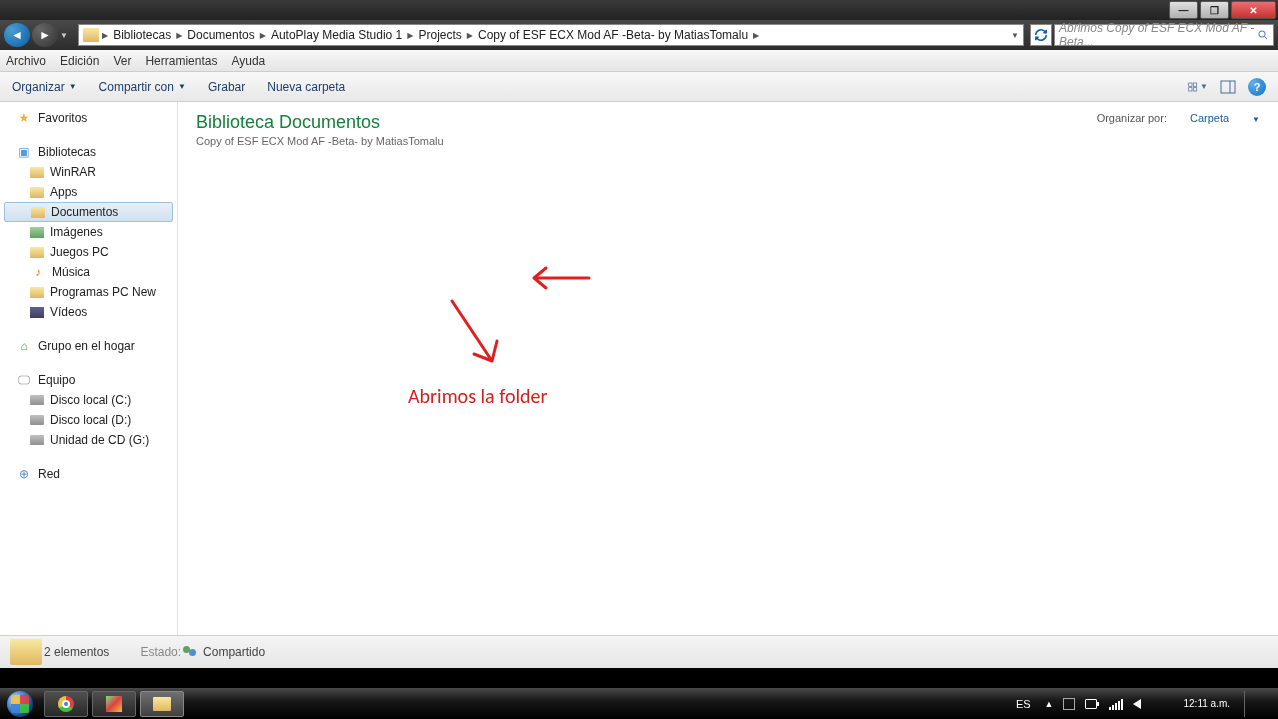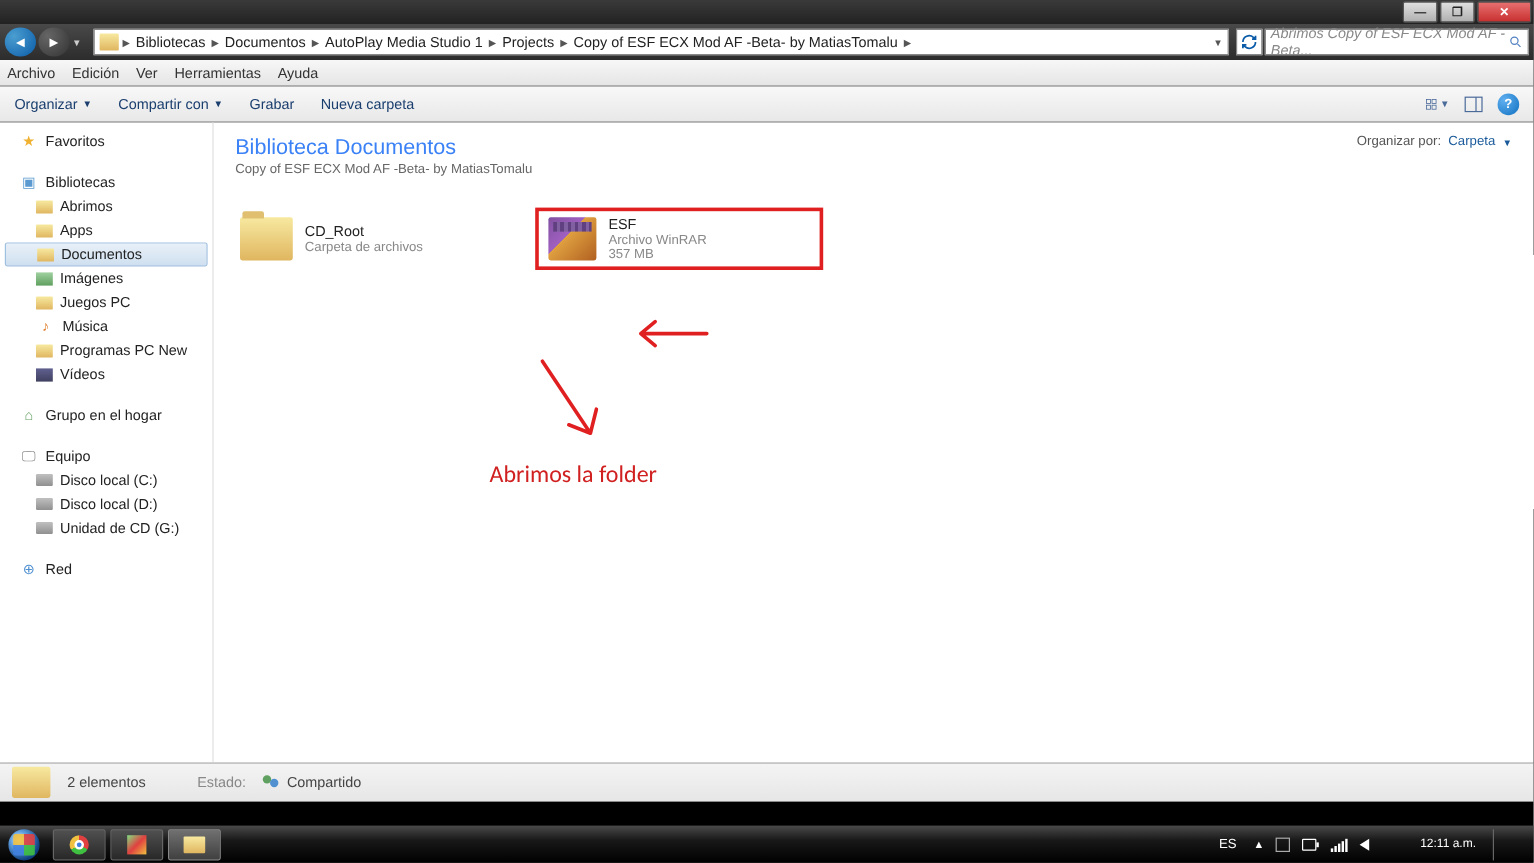--- a/index.html
+++ b/index.html
@@ -54,42 +54,42 @@
 .ico.pic { background:linear-gradient(#a0d0a0,#60a060); width:14px; height:11px; }
 .ico.music { color:#e08030; }
 .ico.vid { background:linear-gradient(#606090,#404060); width:14px; height:11px; }
 .ico.home { color:#60a060; }
 .ico.pc { color:#888; }
 .ico.drive { background:linear-gradient(#c0c0c0,#909090); width:14px; height:10px; border-radius:1px; }
 .ico.net { color:#5090d0; }
 
 .content { flex:1; position:relative; padding:10px 18px; }
 .lib-header { display:flex; justify-content:space-between; align-items:flex-start; }
-.lib-title { color:#3b82f6; font-size:18px; font-weight:400; }
+.lib-title { color:#15803d; font-size:18px; font-weight:400; }
 .lib-sub { color:#666; font-size:11px; margin-top:2px; }
-.org-by { color:#555; font-size:11px; display:flex; align-items:flex-end; gap:6px; }
+.org-by { color:#555; font-size:11px; display:flex; align-items:flex-end; gap:23px; }
 .org-by .val { color:#1a5a9a; }
 
 .files { display:flex; gap:30px; margin-top:26px; position:relative; }
 .file-item { display:flex; align-items:center; gap:10px; padding:4px; width:220px; }
 .file-item.boxed { border:3px solid #e02020; padding:4px 8px; width:240px; }
 .folder-big { width:44px; height:36px; background:linear-gradient(#f7e9a0,#e0b660); border-radius:2px; position:relative; }
 .folder-big::before { content:''; position:absolute; top:-5px; left:2px; width:18px; height:6px; background:#e0c070; border-radius:2px 2px 0 0; }
 .rar-icon { width:40px; height:36px; background:linear-gradient(135deg,#8050a0 0%,#a060c0 40%,#e0a040 40%,#b06020 100%); border-radius:2px; position:relative; }
 .rar-icon::after { content:''; position:absolute; top:4px; left:4px; right:4px; height:8px; background:repeating-linear-gradient(90deg,#604080,#604080 3px,#8060a0 3px,#8060a0 6px); }
 .file-meta .name { color:#222; }
 .file-meta .sub { color:#888; font-size:11px; }
 
 
 .annot-arrow1 { position:absolute; top:156px; left:346px; pointer-events:none; }
 .annot-arrow2 { position:absolute; top:194px; left:264px; pointer-events:none; }
 .annot-text { position:absolute; top:282px; left:230px; color:#d02020; font-size:20px; font-family:Calibri,sans-serif; }
 
 
-.statusbar { height:33px; background:linear-gradient(#f4f4f4,#e6e6e6); border-top:1px solid #d0d0d0; display:flex; align-items:center; padding:0 10px; gap:14px; }
+.statusbar { height:33px; background:linear-gradient(#f4f4f4,#e6e6e6); border-top:1px solid #d0d0d0; display:flex; align-items:center; padding:0 10px; gap:2px; }
 .statusbar .bigfolder { width:32px; height:26px; background:linear-gradient(#f7e9a0,#e0b660); border-radius:2px; }
 .statusbar .txt { color:#444; }
 .statusbar .lbl { color:#888;margin-left:29px; }
 .statusbar .shared { color:#444; display:flex; align-items:center; gap:4px; }
 .shared-ico { width:16px; height:12px; position:relative; }
 .shared-ico::before { content:''; position:absolute; width:7px; height:7px; border-radius:50%; background:#60a060; left:0; top:0; }
 .shared-ico::after { content:''; position:absolute; width:7px; height:7px; border-radius:50%; background:#5090d0; left:6px; top:3px; }
 
 
 .taskbar { position:absolute; bottom:0; left:0; right:0; height:31px; background:linear-gradient(#4a4a4a,#181818 40%,#000); display:flex; align-items:center; justify-content:space-between; padding-right:24px; }
@@ -214,21 +214,21 @@
           <span>Favoritos</span>
         </div>
     </div>
     <div class="side-group">
       <div class="side-item">
           <span class="ico lib">▣</span>
           <span>Bibliotecas</span>
         </div>
       <div class="side-item child">
           <span class="ico folder"></span>
-          <span>Abrimos</span>
+          <span>WinRAR</span>
         </div>
       <div class="side-item child">
           <span class="ico folder"></span>
           <span>Apps</span>
         </div>
       <div class="side-item child selected">
           <span class="ico folder"></span>
           <span>Documentos</span>
         </div>
       <div class="side-item child">
@@ -290,37 +290,20 @@
         <div class="lib-title">Biblioteca Documentos</div>
         <div class="lib-sub">Copy of ESF ECX Mod AF -Beta- by MatiasTomalu</div>
       </div>
       <div class="org-by">
         <span>Organizar por:</span>
         <span class="val">Carpeta</span>
         <span style="font-size:8px;color:#1a5a9a">▼</span>
       </div>
     </div>
 
-    <div class="files">
-      <div class="file-item">
-        <div class="folder-big"></div>
-        <div class="file-meta">
-          <div class="name">CD_Root</div>
-          <div class="sub">Carpeta de archivos</div>
-        </div>
-      </div>
-      <div class="file-item boxed">
-        <div class="rar-icon"></div>
-        <div class="file-meta">
-          <div class="name">ESF</div>
-          <div class="sub">Archivo WinRAR</div>
-          <div class="sub">357 MB</div>
-        </div>
-      </div>
-    </div>
 
     <svg class="annot-arrow1" width="70" height="40">
       <path d="M65 20 L10 20 M10 20 L22 10 M10 20 L22 30" stroke="#e02020" stroke-width="3" fill="none" stroke-linecap="round"></path>
     </svg>
     <svg class="annot-arrow2" width="70" height="80">
       <path d="M10 5 L50 65 M50 65 L32 58 M50 65 L55 45" stroke="#e02020" stroke-width="3" fill="none" stroke-linecap="round"></path>
     </svg>
     <div class="annot-text">Abrimos la folder</div>
   </div>
 </div>

